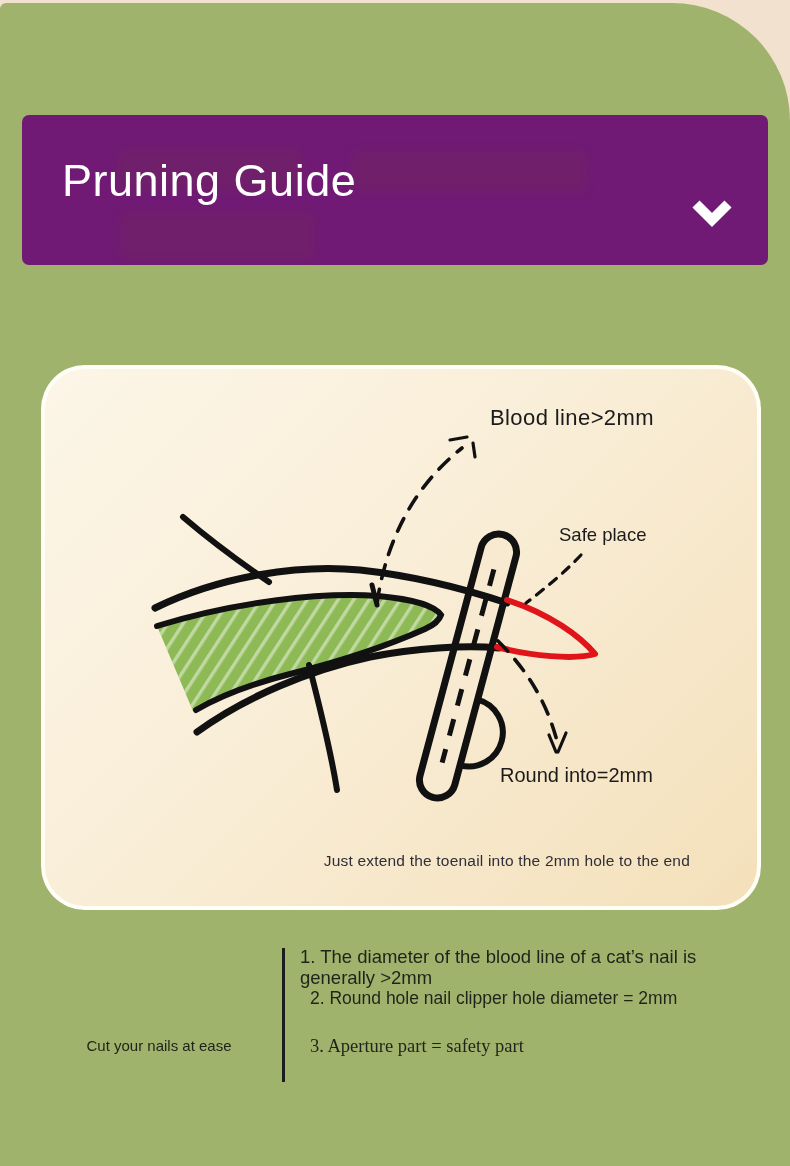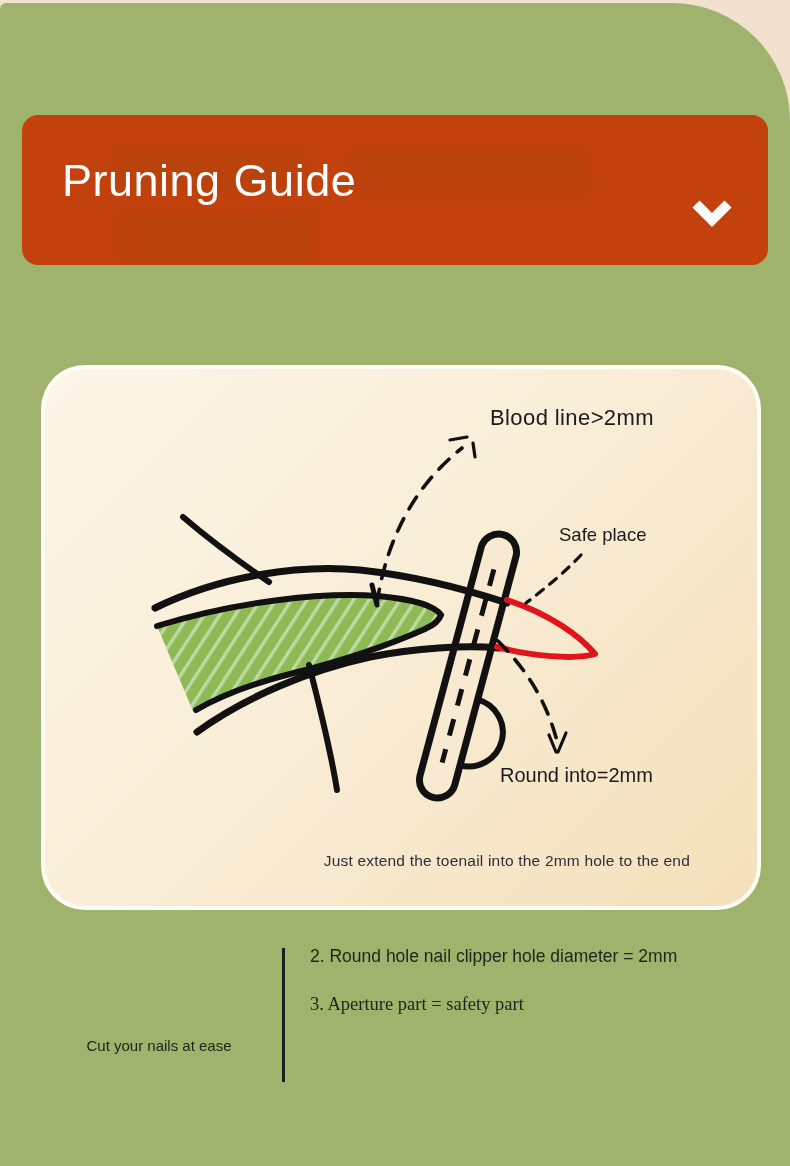--- a/index.html
+++ b/index.html
@@ -10,21 +10,21 @@
   }
   
   .green-panel{
     position:absolute;left:0;top:3px;right:0;bottom:0;
     background:#9fb36d;
     border-radius:6px 118px 0 0;
   }
   
   .banner{
     position:absolute;left:22px;top:115px;width:746px;height:150px;
-    background:#c2410c;border-radius:16px;
+    background:#701a75;border-radius:7px;
   }
   .banner .ghost{position:absolute;background:rgba(120,78,20,.10);filter:blur(5px);border-radius:8px;}
   .ghost.g1{left:95px;top:34px;width:185px;height:42px;}
   .ghost.g2{left:330px;top:36px;width:235px;height:40px;}
   .ghost.g3{left:98px;top:98px;width:195px;height:46px;}
   .banner-title{
     position:absolute;left:40px;top:40px;
     color:#ffffff;font-size:45px;letter-spacing:.5px;font-weight:400;
   }
   .chevron{position:absolute;right:36px;top:83px;width:40px;height:30px;}
@@ -127,15 +127,16 @@
   <div class="diag-label lbl-safe">Safe place</div>
   <div class="diag-label lbl-round">Round into=2mm</div>
   <div class="caption">Just extend the toenail into the 2mm hole to the end</div>
 </div>
 
 <div class="footer-heading">
 </div>
 <div class="footer-sub">Cut your nails at ease</div>
 <div class="divider"></div>
 <div class="points">
+  <p class="pt1">1. The diameter of the blood line of a cat’s nail is generally &gt;2mm</p>
   <p class="pt2">2. Round hole nail clipper hole diameter = 2mm</p>
   <p class="pt3">3. Aperture part = safety part</p>
 </div>
 
 </body></html>

